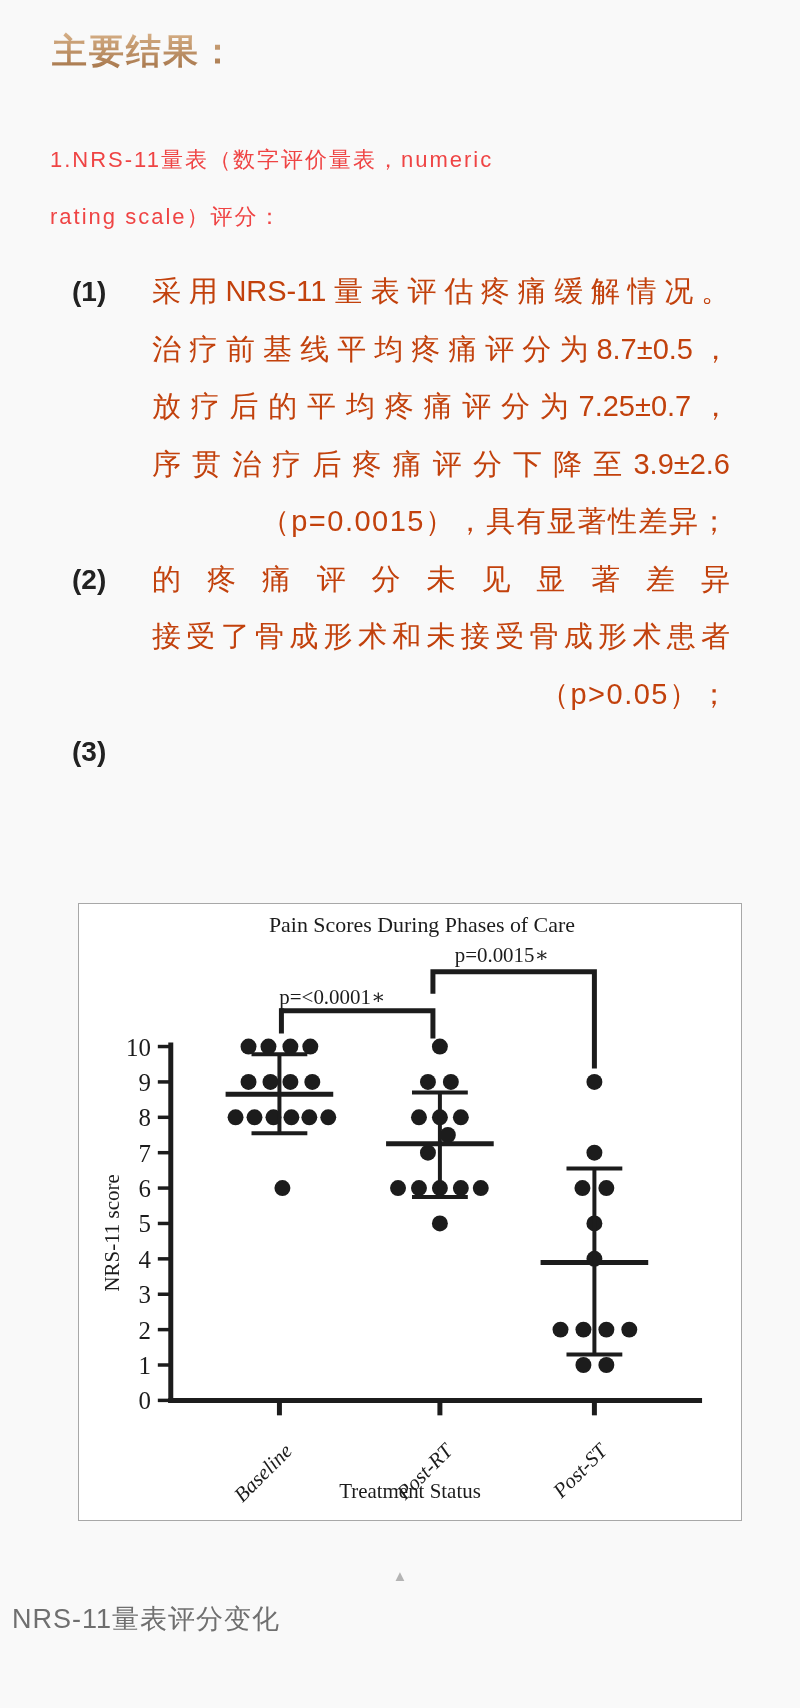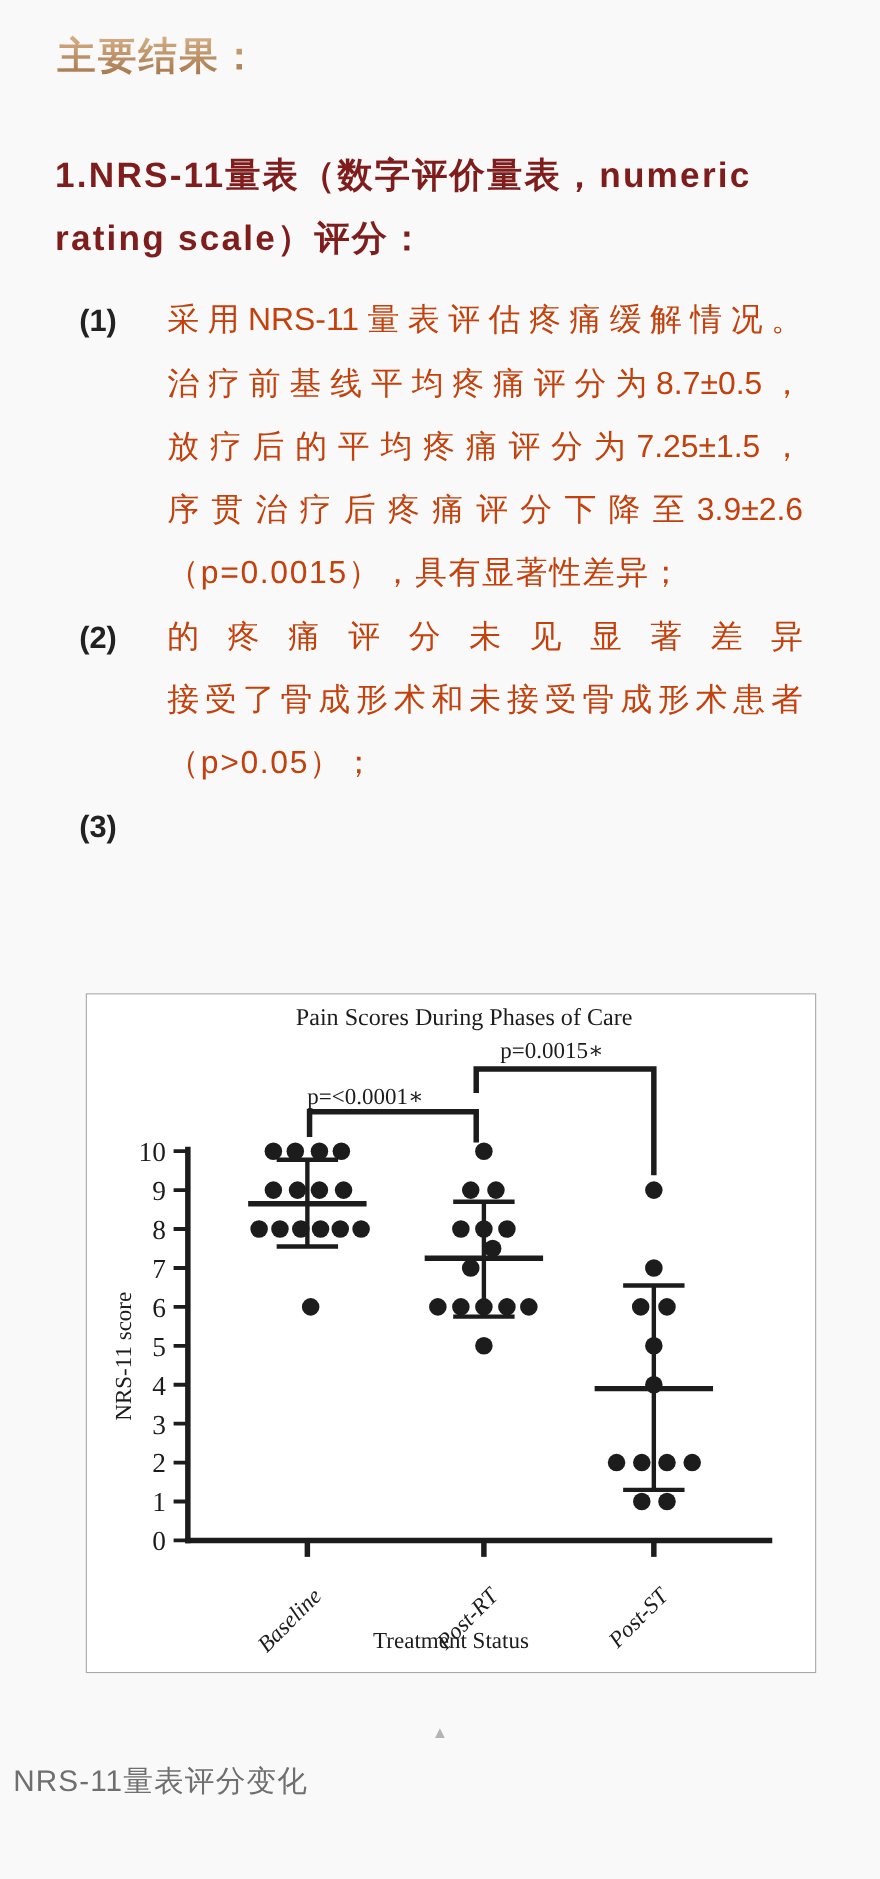--- a/index.html
+++ b/index.html
@@ -20,36 +20,36 @@
     font-size:35px;
     letter-spacing:2px;
     background:linear-gradient(180deg,#d5ae85 10%,#a6764b 90%);
     -webkit-background-clip:text;background-clip:text;
     color:transparent;
   }
 
   
   .heading{
     margin:56px 68px 0 50px;
-    font-weight:bold;
-    font-size:32px;
+    font-weight:normal;
+    font-size:22px;
     line-height:57px;
     letter-spacing:2px;
-    color:#7f1d1d;
+    color:#ef4444;
   }
 
   
   .items{margin:18px 0 0 72px;}
   .item{display:flex;align-items:flex-start;}
   .item-num{
     width:80px;flex:0 0 80px;
     font-weight:bold;font-size:28px;line-height:57.5px;color:#222222;
   }
   .item-text{width:578px;flex:0 0 578px;font-size:29px;line-height:57.5px;color:#c2410c;}
-  .bodyline{letter-spacing:1.5px;}
+  .bodyline{letter-spacing:1.5px;text-align:right;}
   .bodyline.fill{text-align:justify;text-align-last:justify;letter-spacing:normal;}
 
   
   figure{margin:0;padding:12px;}
   .chart-box{
     margin:110px 0 0 66px;
     width:664px;height:618px;
     box-sizing:border-box;
     background:#ffffff;
     border:1px solid #a8a8a8;
@@ -79,21 +79,21 @@
 
   <h2 class="heading"><span>1.NRS-11量表（数字评价量表，numeric</span><br>
   <span>rating scale）评分：</span></h2>
 
   <div class="items" id="items">
       <div class="item">
         <div class="item-num">(1)</div>
         <div class="item-text">
           <div class="bodyline fill">采用NRS-11量表评估疼痛缓解情况。</div>
           <div class="bodyline fill">治疗前基线平均疼痛评分为8.7±0.5，</div>
-          <div class="bodyline fill">放疗后的平均疼痛评分为7.25±1.5，</div>
+          <div class="bodyline fill">放疗后的平均疼痛评分为7.25±0.7，</div>
           <div class="bodyline fill">序贯治疗后疼痛评分下降至3.9±2.6</div>
           <div class="bodyline">（p=0.0015），具有显著性差异；</div>
         </div>
       </div>
       <div class="item">
         <div class="item-num">(2)</div>
         <div class="item-text">
           <div class="bodyline fill">的疼痛评分未见显著差异</div>
           <div class="bodyline fill">接受了骨成形术和未接受骨成形术患者</div>
           <div class="bodyline">（p&gt;0.05）；</div>

